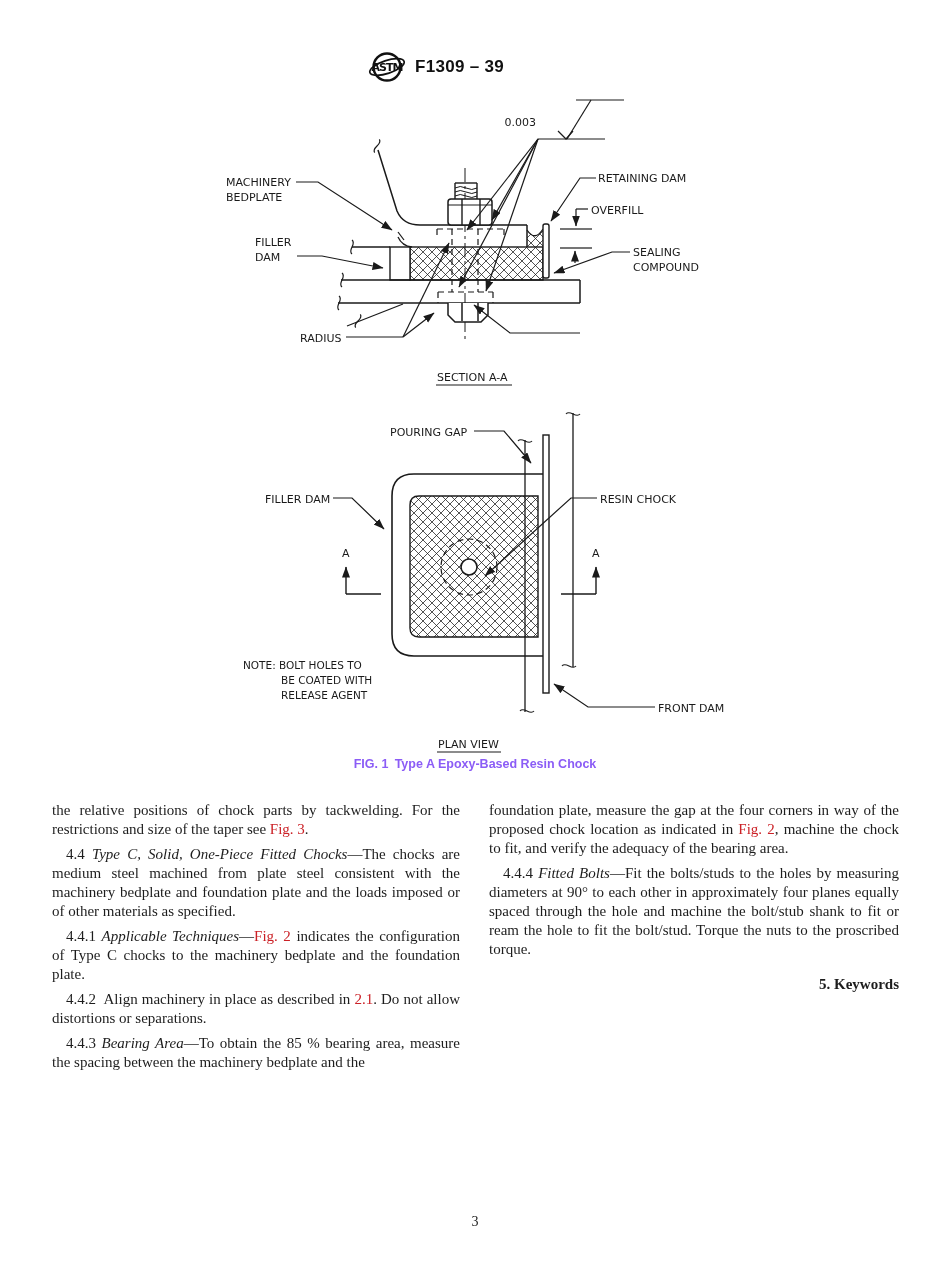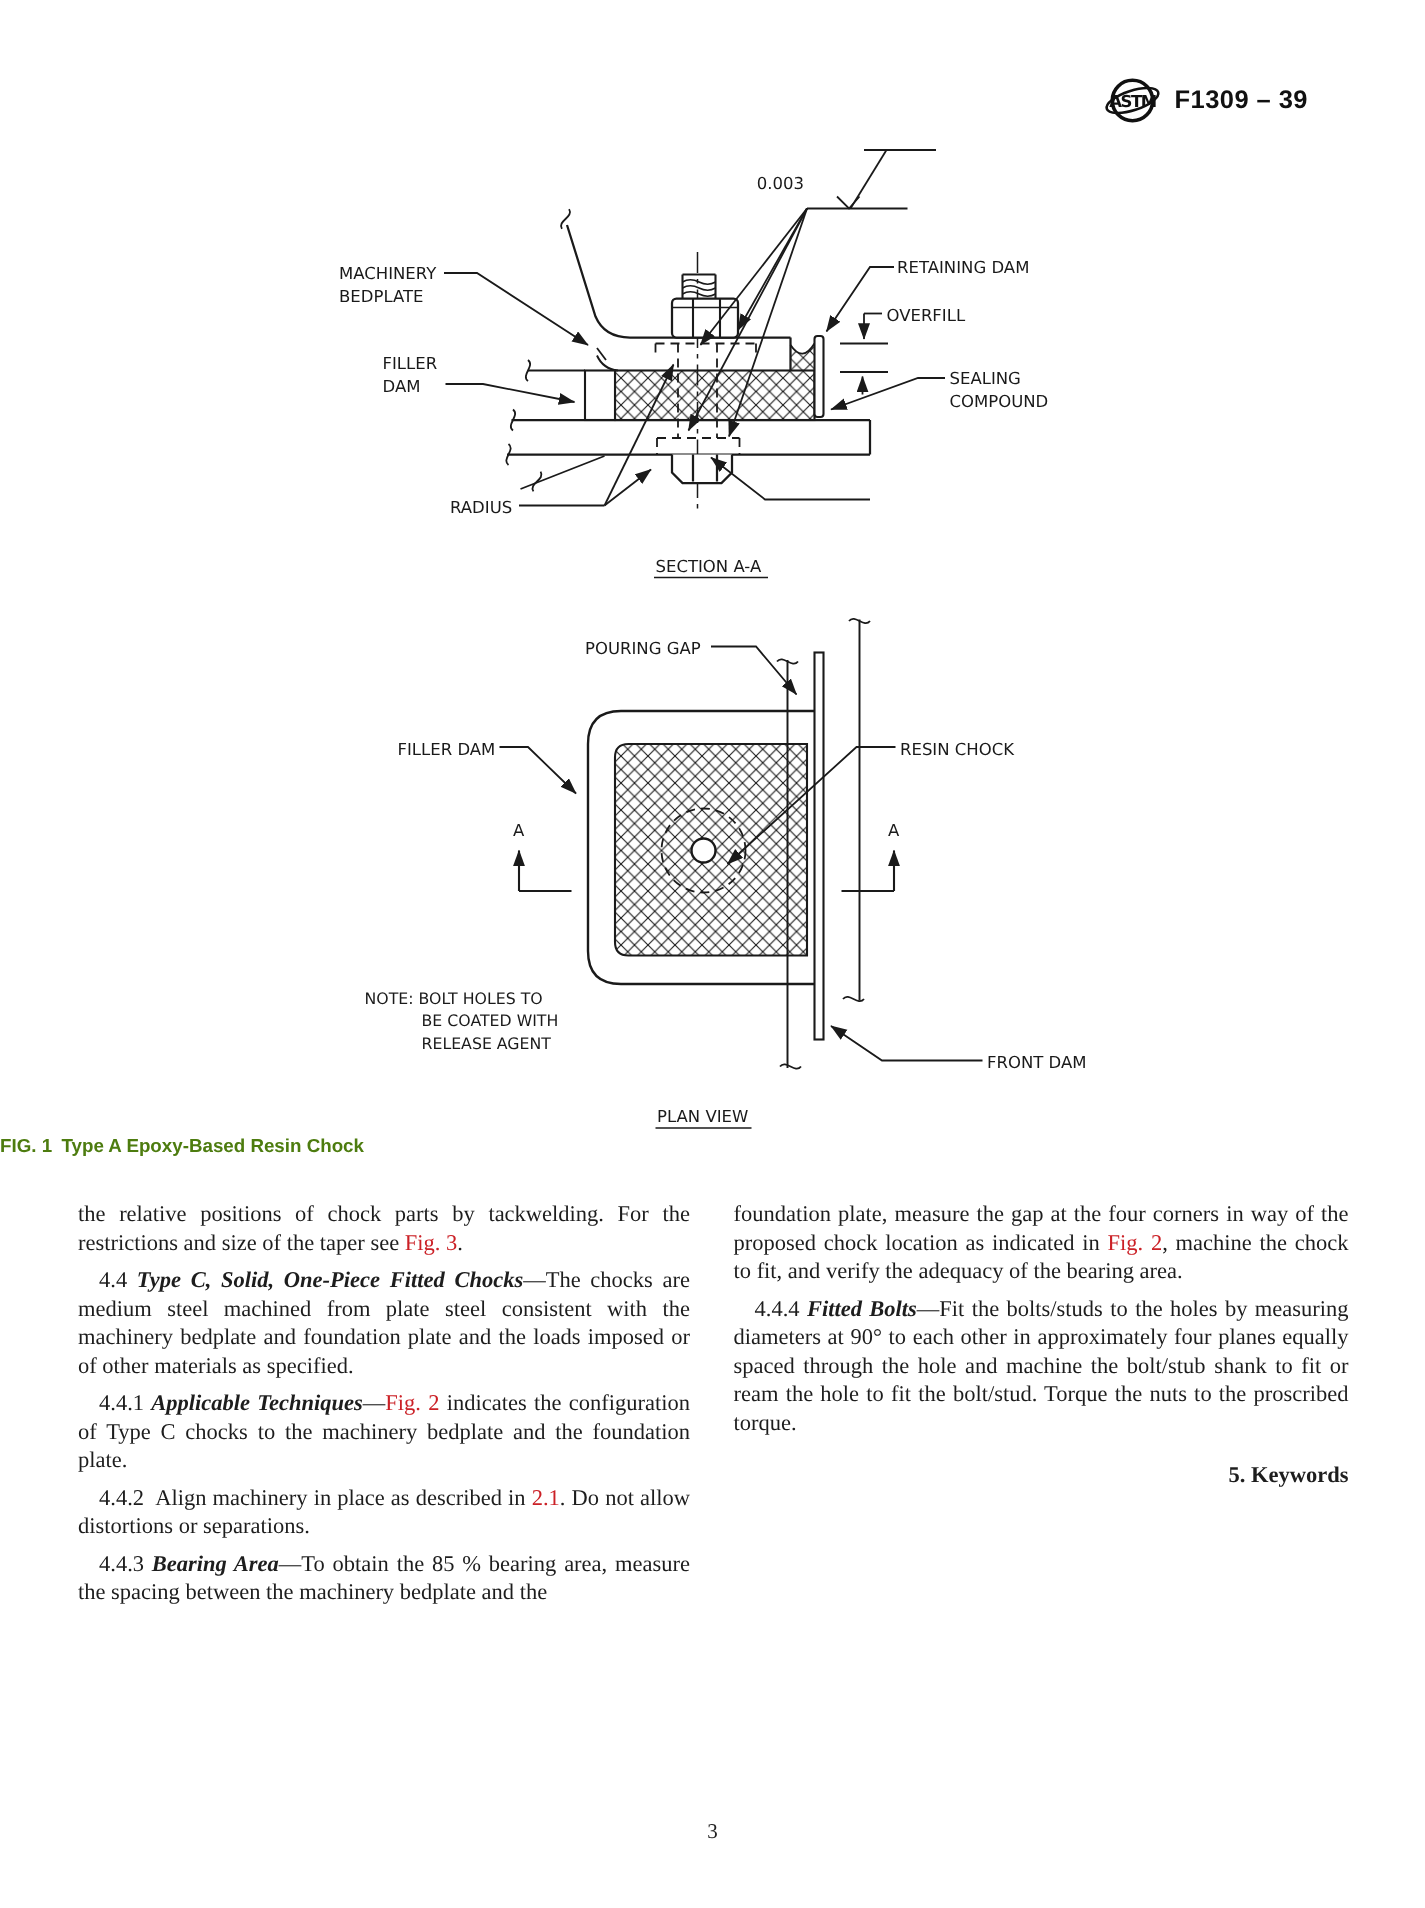--- a/index.html
+++ b/index.html
@@ -1,38 +1,38 @@
 <!DOCTYPE html>
 <html style="--link: #CB2026;"><head>
 <meta charset="utf-8">
 <style>
   :root{ --link:#CB2026; --ink:#1a1a1a; }
   html,body{margin:0;padding:0;background:#ffffff;}
   .page{position:relative;width:950px;height:1272px;background:#fff;color:var(--ink);overflow:hidden;}
 
   
-  .hdr{position:absolute;top:48px;left:0;width:872px;display:flex;justify-content:flex-end;align-items:center;gap:9px;}
+  .hdr{position:absolute;top:48px;left:0;width:872px;display:flex;justify-content:center;align-items:center;gap:9px;}
   .hdr .code{font:bold 17px "Liberation Sans",sans-serif;letter-spacing:.3px;color:#111;}
 
   
   .figsvg{position:absolute;}
   svg text{font-family:"DejaVu Sans",sans-serif;font-size:11px;fill:var(--ink);}
   svg .small{font-size:10.5px;}
-  .caption{position:absolute;top:757px;left:0;width:950px;
-           font:bold 12.5px "Liberation Sans",sans-serif;color:#4d7c0f;}
+  .caption{position:absolute;top:757px;left:0;width:950px;text-align:center;
+           font:bold 12.5px "Liberation Sans",sans-serif;color:#8b5cf6;}
 
   
   .col{position:absolute;top:801px;font:15px/19px "Liberation Serif",serif;text-align:justify;color:#1d1d1d;}
   .col-left{left:52px;width:408px;}
   .col-right{left:489px;width:410px;}
   .para{margin:6px 0 0 0;}
   .para:first-child{margin-top:0;}
   .ind{text-indent:14px;}
   .kw{margin:16px 0 4px 0;font:bold 15px/19px "Liberation Serif",serif;text-align:right;}
-  .run-i{font-style:italic;font-weight:bold;}
+  .run-i{font-style:italic;}
   .run-b{font-weight:bold;}
   .run-link{color:var(--link);margin-top:24px;}
 
   .pagenum{position:absolute;top:1214px;left:0;width:950px;text-align:center;
            font:14px "Liberation Serif",serif;color:#222;}
 </style>
 </head>
 <body>
 
 <div class="page">

